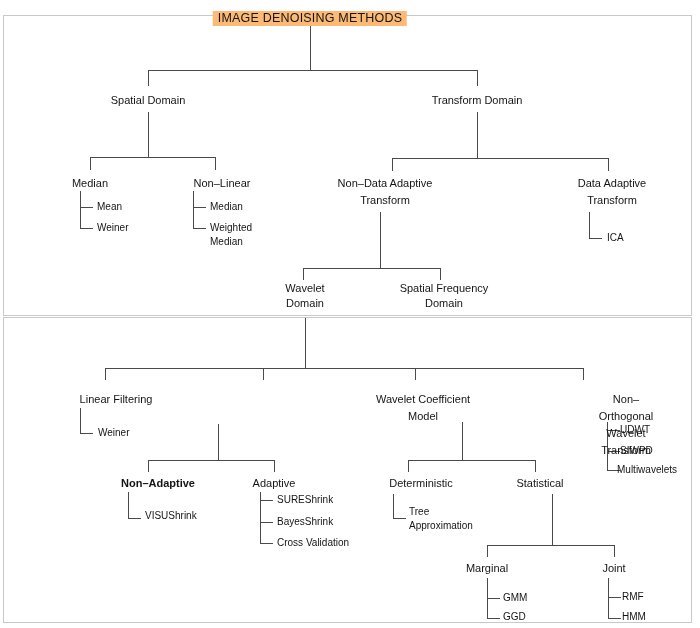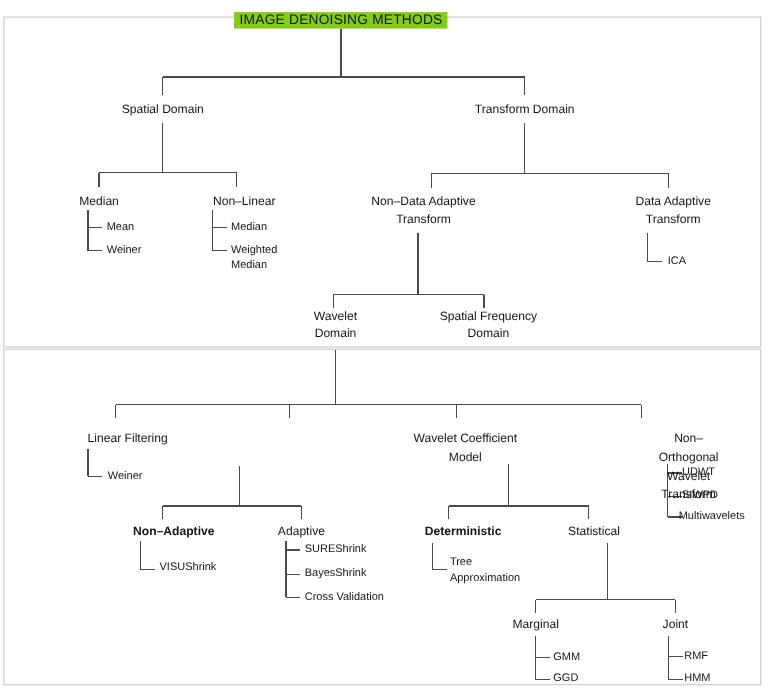--- a/index.html
+++ b/index.html
@@ -6,21 +6,21 @@
   .stage{position:relative;width:700px;height:628px;background:#fff;overflow:hidden;
          font-family:"Liberation Sans",sans-serif;color:#141414;}
   .frame{position:absolute;border:1px solid #c9c9c9;background:transparent;}
   svg.wires{position:absolute;left:0;top:0;width:700px;height:628px;}
   svg.wires line{stroke:#4a4a4a;stroke-width:1;shape-rendering:crispEdges;}
   .lbl{position:absolute;font-size:11px;line-height:14px;white-space:pre-line;z-index:3;}
   .c{transform:translateX(-50%);text-align:center;}
   .leaf{font-size:10px;line-height:14px;}
   .lh17{line-height:17px;}
   .lh15{line-height:15px;}
-  .title{font-size:12.5px;line-height:15px;background:#84cc16;padding:0 5px;letter-spacing:.2px;}
+  .title{font-size:12.5px;line-height:15px;background:#fdba74;padding:0 5px;letter-spacing:.2px;}
 </style>
 </head>
 <body>
 
 <div class="stage">
 
   <div class="frame" style="left:3px;top:15px;width:687px;height:299px;"></div>
   <div class="frame" style="left:3px;top:317px;width:687px;height:304px;"></div>
 
   <svg class="wires" viewBox="0 0 700 628">
@@ -120,21 +120,21 @@
   <div class="lbl leaf" style="left:277px;top:493px;">SUREShrink</div>
   <div class="lbl leaf" style="left:277px;top:515px;">BayesShrink</div>
   <div class="lbl leaf" style="left:277px;top:536px;">Cross Validation</div>
   <div class="lbl c lh17" style="left:423px;top:391px;">Wavelet Coefficient
 Model</div>
   <div class="lbl c lh17" style="left:594px;top:391px;margin-left:32px;">Non–Orthogonal
 Wavelet Transform</div>
   <div class="lbl leaf" style="left:620px;top:423px;">UDWT</div>
   <div class="lbl leaf" style="left:620px;top:444px;">SIWPD</div>
   <div class="lbl leaf" style="left:617px;top:463px;">Multiwavelets</div>
-  <div class="lbl c" style="left:421px;top:476px;font-weight:bold;">Deterministic</div>
+  <div class="lbl c" style="left:421px;top:476px;">Deterministic</div>
   <div class="lbl c" style="left:540px;top:476px;">Statistical</div>
   <div class="lbl leaf" style="left:409px;top:505px;">Tree
 Approximation</div>
   <div class="lbl c" style="left:487px;top:561px;">Marginal</div>
   <div class="lbl c" style="left:614px;top:561px;">Joint</div>
   <div class="lbl leaf" style="left:503px;top:591px;">GMM</div>
   <div class="lbl leaf" style="left:503px;top:610px;">GGD</div>
   <div class="lbl leaf" style="left:622px;top:590px;">RMF</div>
   <div class="lbl leaf" style="left:622px;top:610px;">HMM</div>
 

